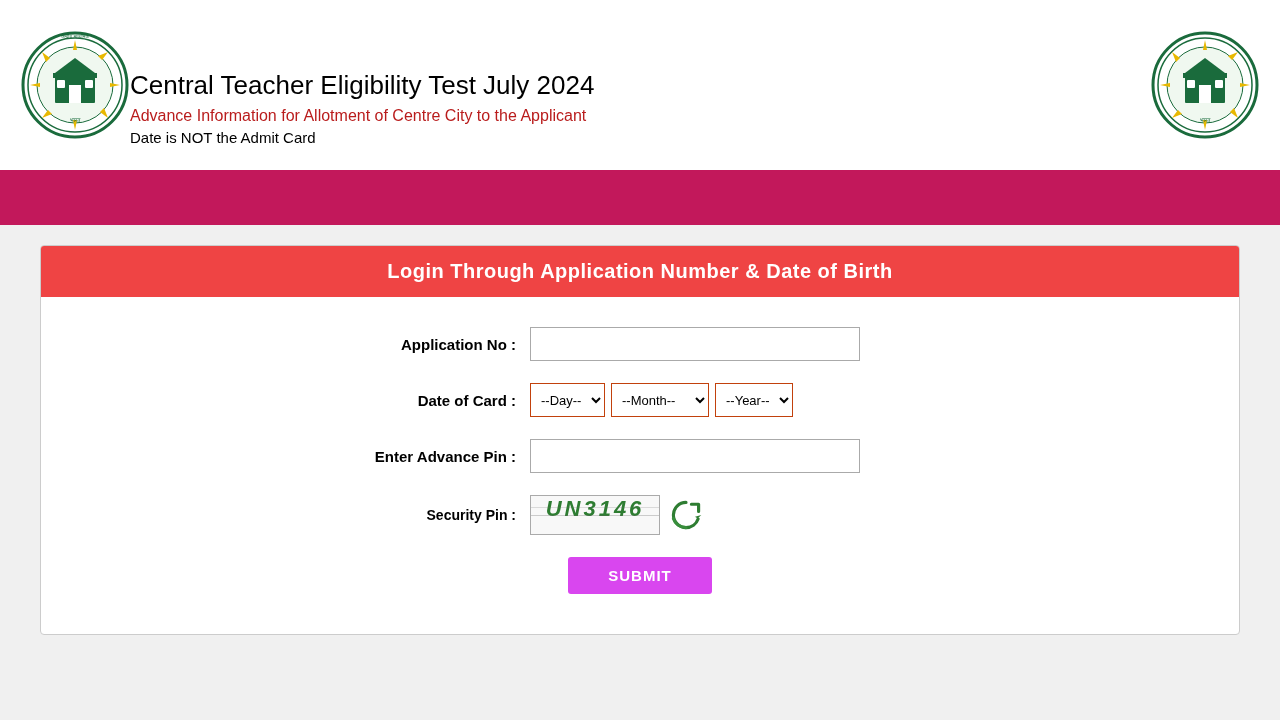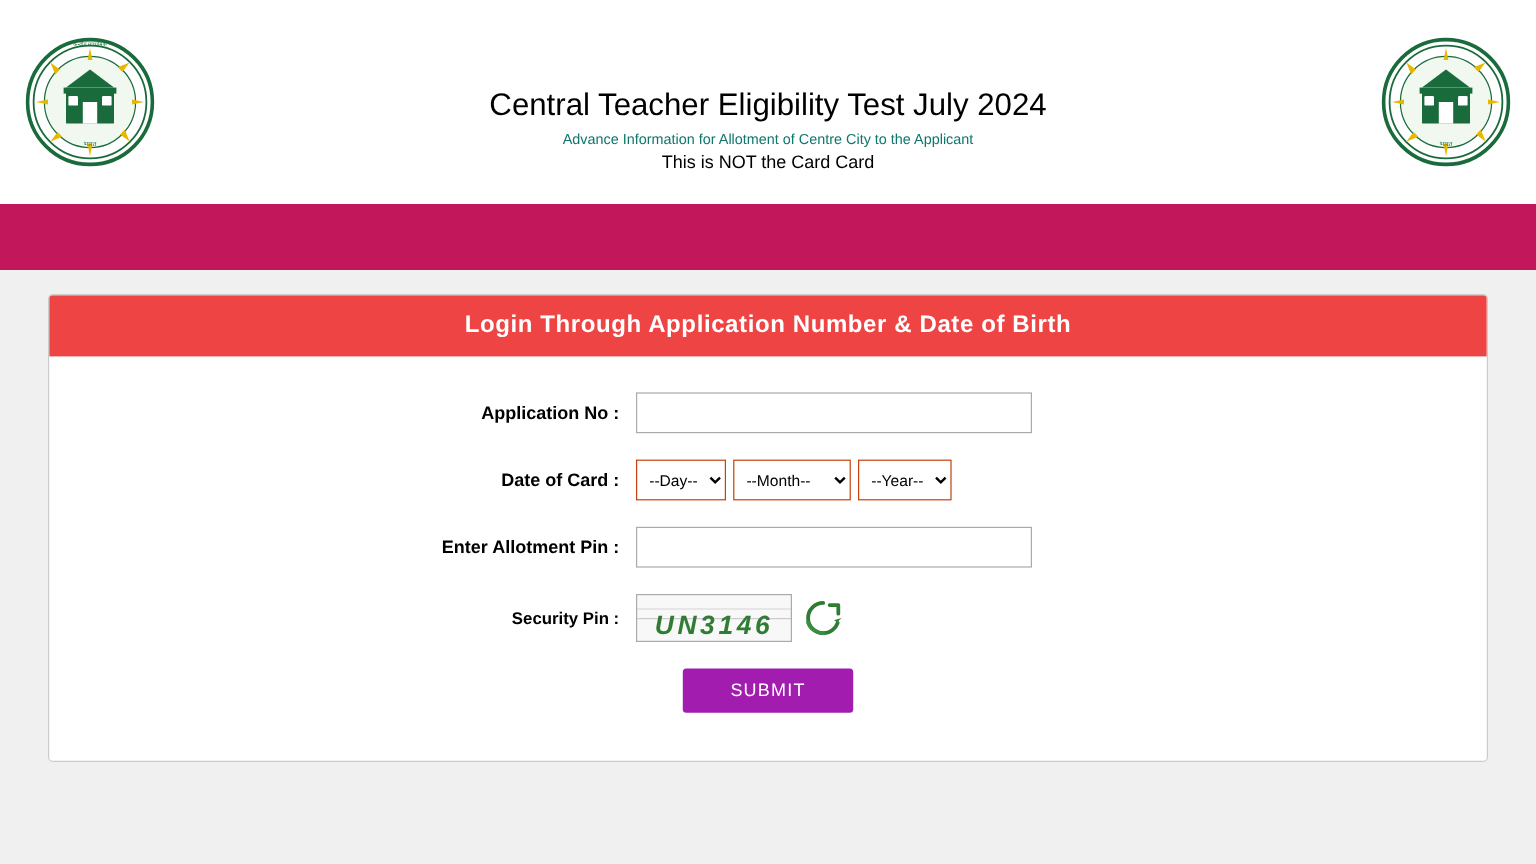--- a/index.html
+++ b/index.html
@@ -19,35 +19,34 @@
     .header {
       background: #ffffff;
       padding: 10px 20px;
       display: flex;
       align-items: center;
       justify-content: space-between;
       min-height: 170px;
     }
 
     .header-center {
-      text-align: center;
       flex: 1;
       margin-top: 45px;
     }
 
     .header-title {
       font-size: 26px;
       font-weight: normal;
       color: #000;
       margin-bottom: 6px;
     }
 
     .header-subtitle {
-      font-size: 12px;
-      color: #0f766e;
+      font-size: 16px;
+      color: #b91c1c;
       margin-bottom: 4px;
     }
 
     .header-note {
       font-size: 15px;
       color: #000;
     }
 
     .logo {
       width: 110px;
@@ -146,21 +145,21 @@
       text-align: right;
       padding-right: 14px;
     }
 
     .captcha-display {
       background: #f8f8f8;
       border: 1px solid #aaa;
       width: 130px;
       height: 40px;
       display: flex;
-      align-items: flex-end;
+      align-items: flex-start;
       justify-content: center;
       font-size: 22px;
       font-weight: bold;
       color: #2e7d32;
       font-style: italic;
       letter-spacing: 3px;
       position: relative;
       overflow: hidden;
     }
 
@@ -191,26 +190,26 @@
       height: 36px;
     }
 
     .submit-row {
       display: flex;
       justify-content: center;
       width: 620px;
     }
 
     .submit-btn {
-      background: #a21caf;
+      background: #d946ef;
       color: #fff;
       border: none;
       padding: 10px 40px;
       font-size: 15px;
-      font-weight: normal;
+      font-weight: bold;
       letter-spacing: 1px;
       cursor: pointer;
       border-radius: 3px;
     }
   </style>
 </head>
 <body>
 
 <div class="header">
 
@@ -237,21 +236,21 @@
     <rect x="37" y="50" width="8" height="8" fill="#fff" rx="1"></rect>
     <rect x="65" y="50" width="8" height="8" fill="#fff" rx="1"></rect>
 
     <text x="55" y="92" text-anchor="middle" font-size="5.5" fill="#1a6b3c" font-family="Arial">भारत</text>
     <text x="55" y="8" text-anchor="middle" font-size="4.5" fill="#1a6b3c" font-family="Arial" transform="rotate(0,55,55)">केन्द्रीय माध्यमिक</text>
   </svg>
 
   <div class="header-center">
     <div class="header-title">Central Teacher Eligibility Test July 2024</div>
     <div class="header-subtitle">Advance Information for Allotment of Centre City to the Applicant</div>
-    <div class="header-note">This is NOT the Card Card</div>
+    <div class="header-note">Date is NOT the Admit Card</div>
   </div>
 
   <svg class="logo" viewBox="0 0 110 110" xmlns="http://www.w3.org/2000/svg">
     <circle cx="55" cy="55" r="52" fill="#fff" stroke="#1a6b3c" stroke-width="3"></circle>
     <circle cx="55" cy="55" r="47" fill="#fff" stroke="#1a6b3c" stroke-width="1.5"></circle>
     <circle cx="55" cy="55" r="38" fill="#f0f8f0" stroke="#1a6b3c" stroke-width="1"></circle>
     <g fill="#e8b800">
       <polygon points="55,10 57,20 53,20"></polygon>
       <polygon points="55,100 57,90 53,90"></polygon>
       <polygon points="10,55 20,57 20,53"></polygon>
@@ -309,21 +308,21 @@
             <option>1988</option><option>1989</option><option>1990</option><option>1991</option>
             <option>1992</option><option>1993</option><option>1994</option><option>1995</option>
             <option>1996</option><option>1997</option><option>1998</option><option>1999</option>
             <option>2000</option><option>2001</option><option>2002</option><option>2003</option>
             <option>2004</option><option>2005</option>
           </select>
         </div>
       </div>
 
       <div class="form-row">
-        <label class="form-label">Enter Allotment Pin :</label>
+        <label class="form-label">Enter Advance Pin :</label>
         <input type="text" class="form-input input-text" style="">
       </div>
 
       <div class="captcha-row">
         <label class="captcha-label">Security Pin :</label>
         <div class="captcha-display">
           <span>UN3146</span>
         </div>
 
         <svg class="refresh-icon" viewBox="0 0 40 40" xmlns="http://www.w3.org/2000/svg">

